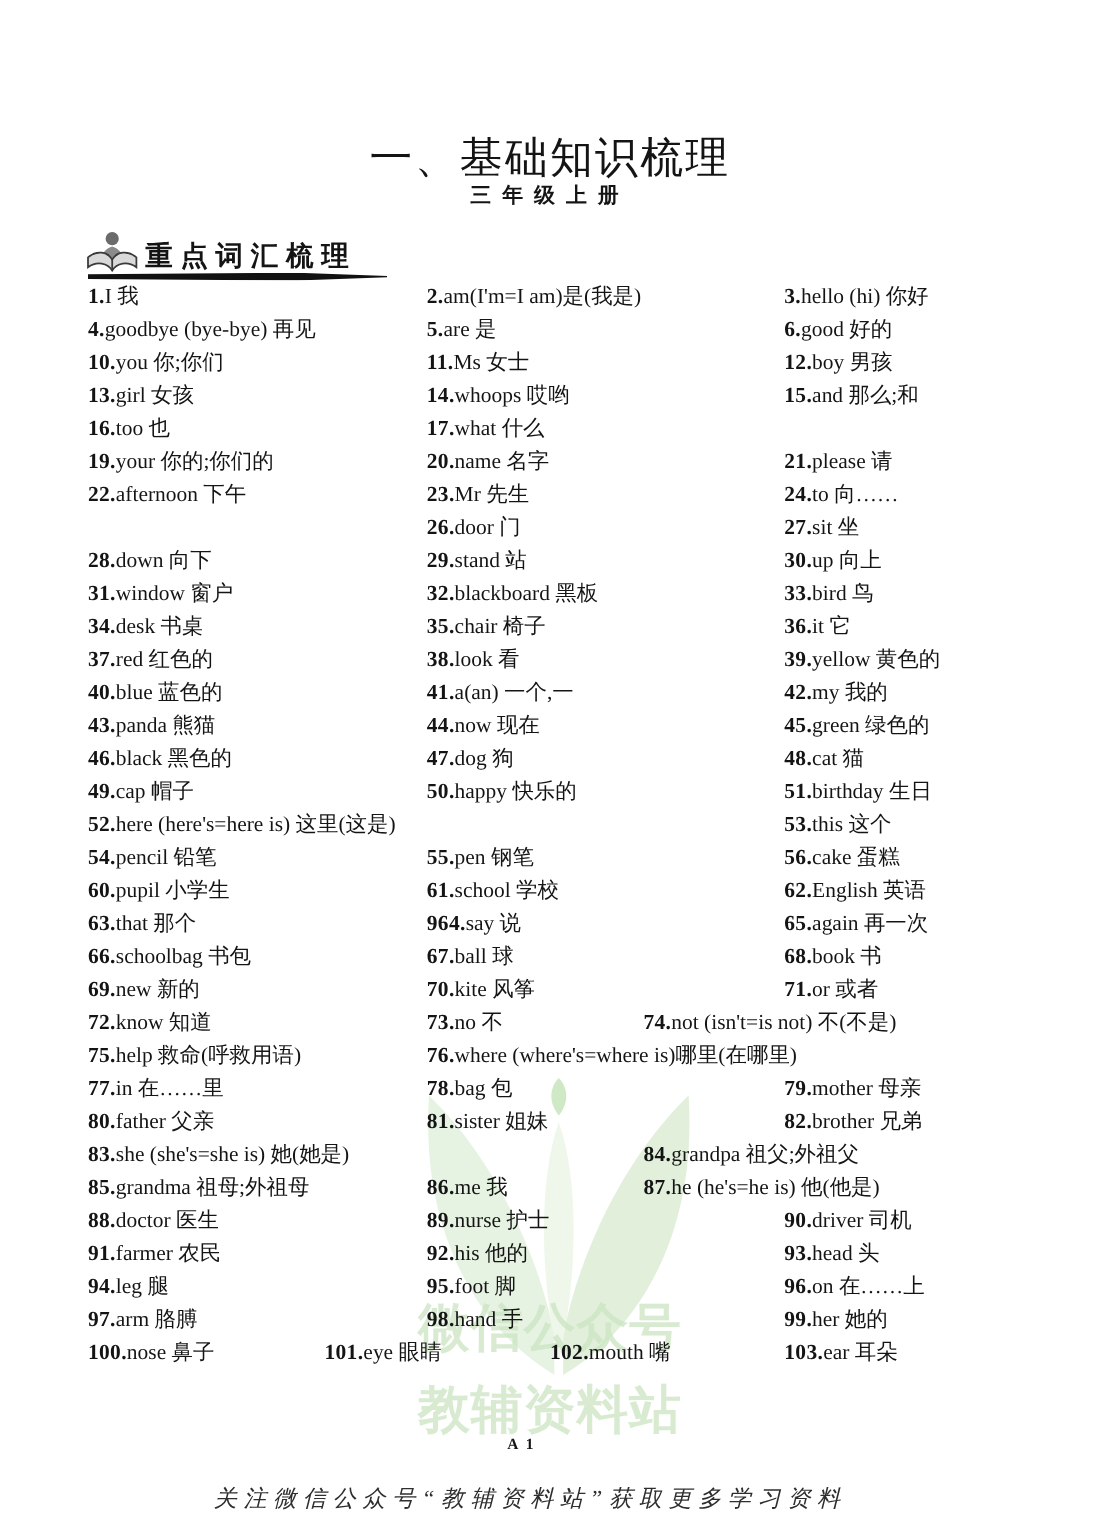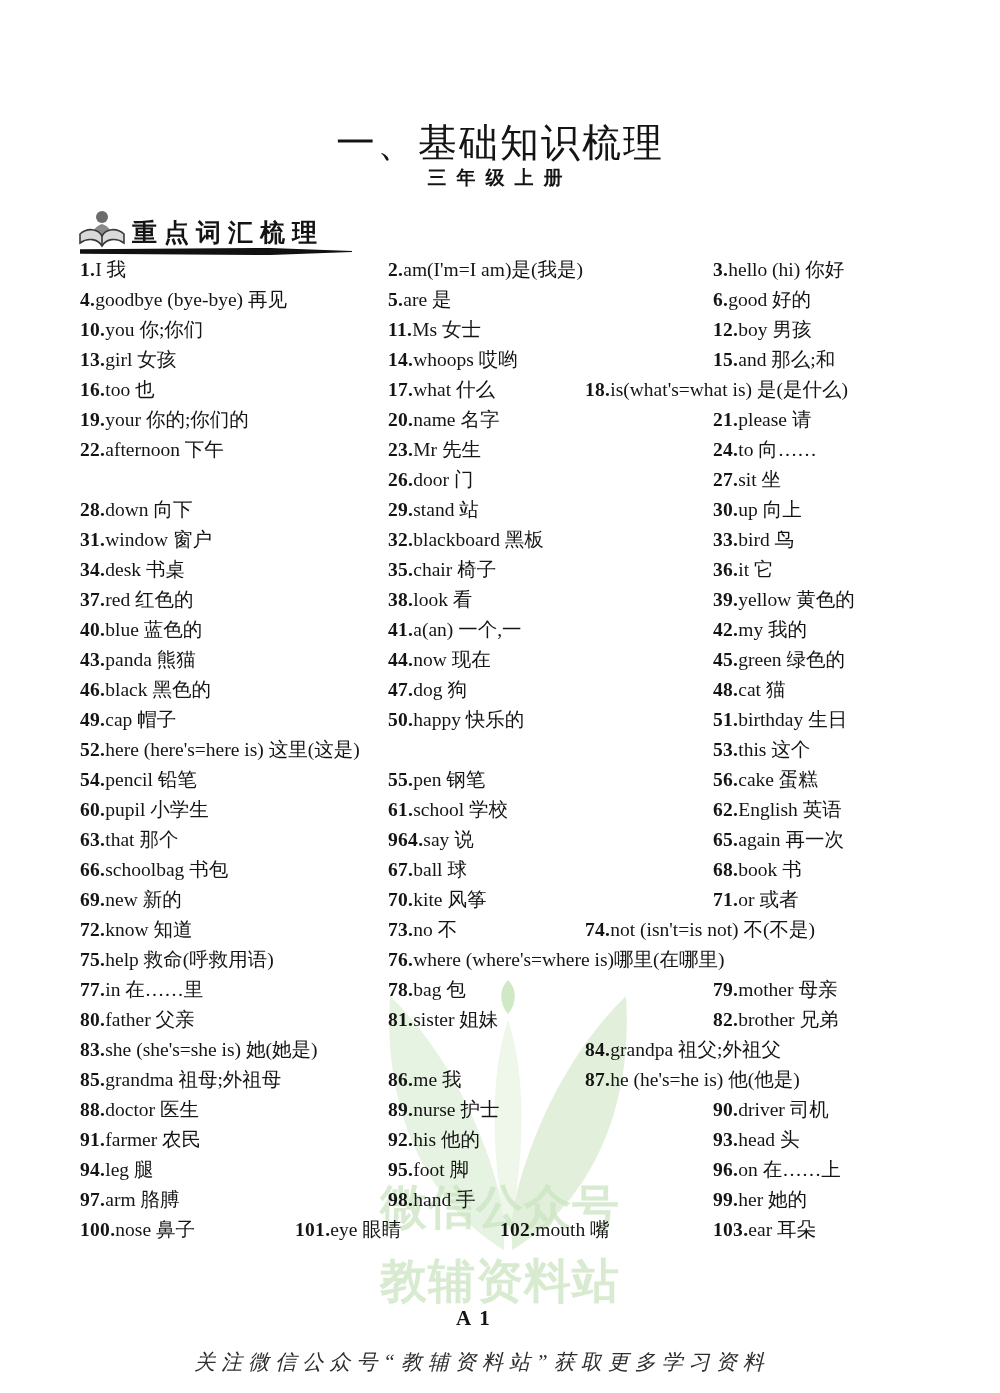--- a/index.html
+++ b/index.html
@@ -52,21 +52,21 @@
   .vcell b{font-weight:bold;letter-spacing:.3px;}
   .c1{left:80px;}
   .c2{left:372px;margin-left:16px;}
   .c3{left:713px;}
   .c3w{left:585px;}
   .p2a{left:295px;}
   .p2b{left:500px;}
 
   .page-number{
     position:absolute;top:1306px;left:0;width:948px;text-align:center;
-    font-size:21px;font-weight:bold;letter-spacing:2px;
+    font-size:14px;font-weight:bold;letter-spacing:2px;
   }
   .footer-note{
     position:absolute;top:1348px;left:0;width:964px;text-align:center;
     font-size:21px;color:#2e2e2e;letter-spacing:6px;font-style:italic;
   }
 </style>
 </head>
 <body>
 
 <div class="page">
@@ -115,21 +115,20 @@
           <div class="vcell c3"><b>12.</b><span>boy 男孩</span></div>
         </div>
         <div class="vrow">
           <div class="vcell c1"><b>13.</b><span>girl 女孩</span></div>
           <div class="vcell c2"><b>14.</b><span>whoops 哎哟</span></div>
           <div class="vcell c3"><b>15.</b><span>and 那么;和</span></div>
         </div>
         <div class="vrow">
           <div class="vcell c1"><b>16.</b><span>too 也</span></div>
           <div class="vcell c2"><b>17.</b><span>what 什么</span></div>
-          <div class="vcell c3w"><b>18.</b><span>is(what's=what is) 是(是什么)</span></div>
         </div>
         <div class="vrow">
           <div class="vcell c1"><b>19.</b><span>your 你的;你们的</span></div>
           <div class="vcell c2"><b>20.</b><span>name 名字</span></div>
           <div class="vcell c3"><b>21.</b><span>please 请</span></div>
         </div>
         <div class="vrow">
           <div class="vcell c1"><b>22.</b><span>afternoon 下午</span></div>
           <div class="vcell c2"><b>23.</b><span>Mr 先生</span></div>
           <div class="vcell c3"><b>24.</b><span>to 向……</span></div>

